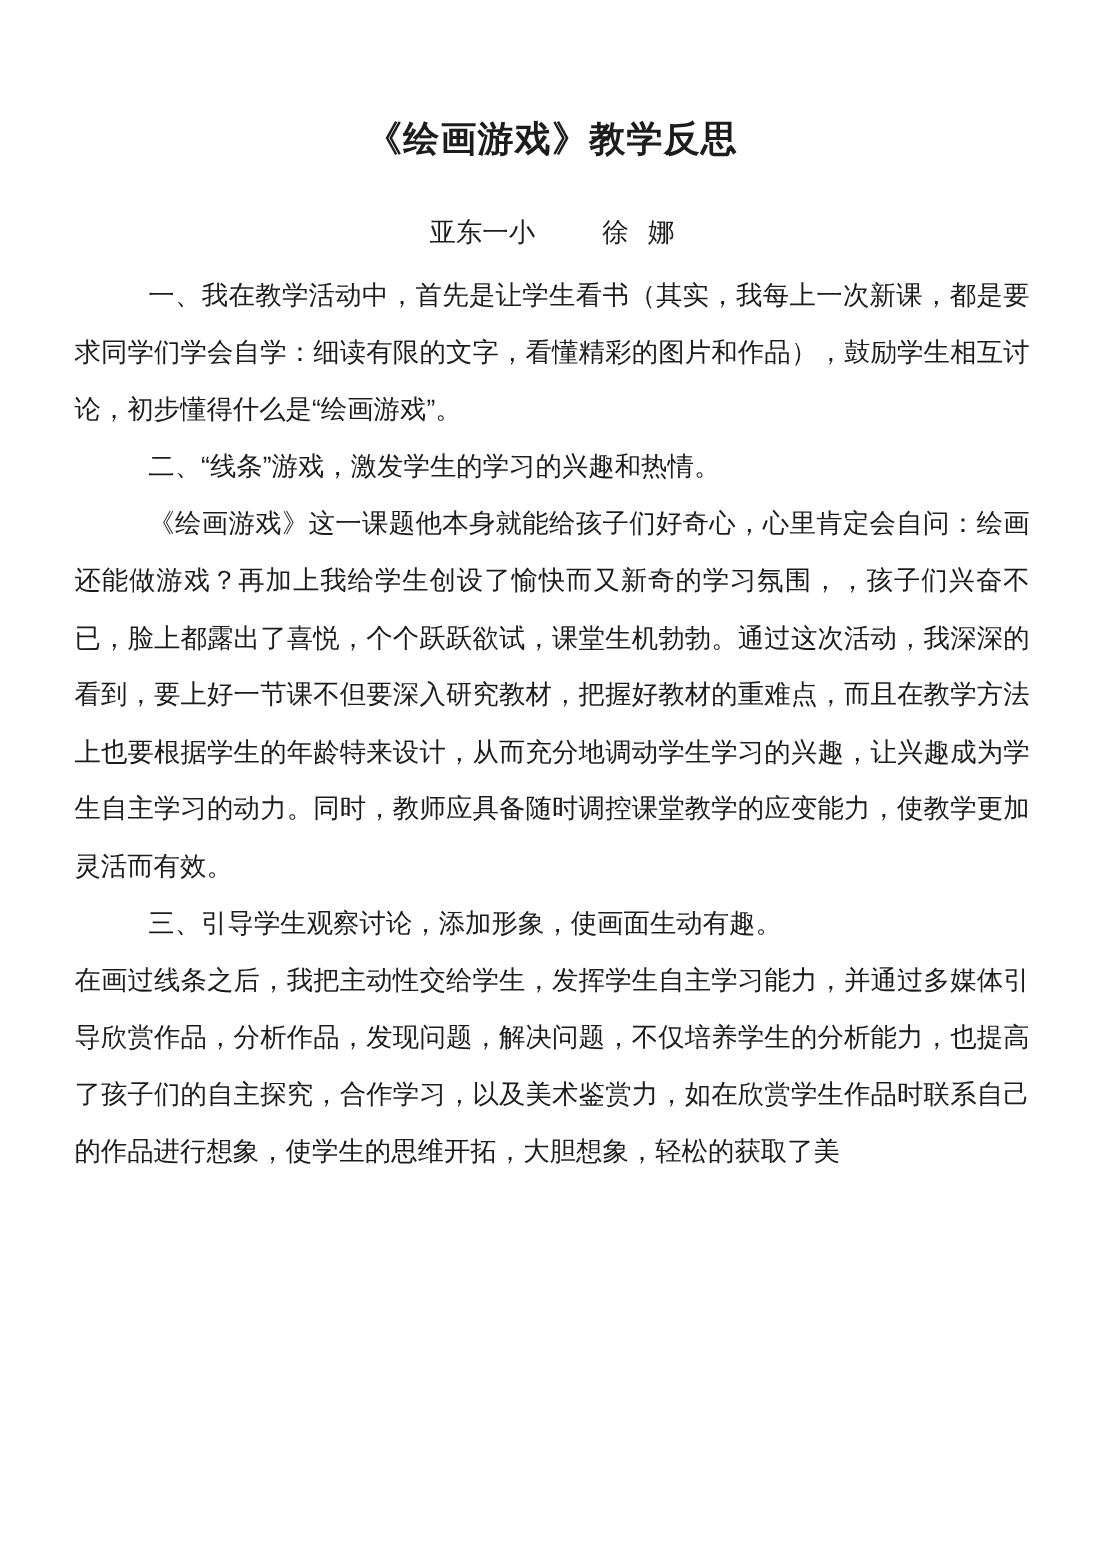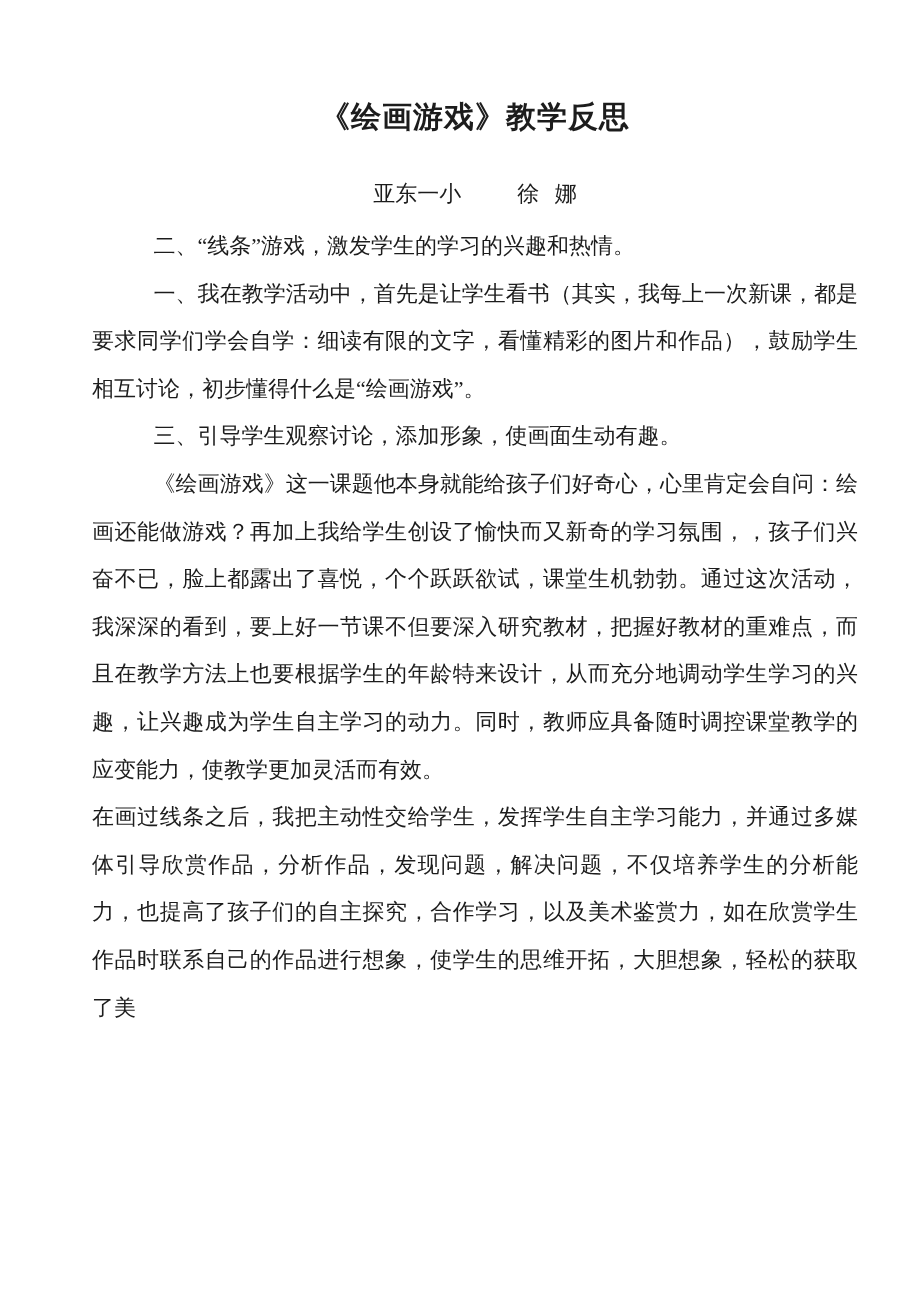--- a/index.html
+++ b/index.html
@@ -9,24 +9,24 @@
   }
   body {
     width: 920px;
     height: 1302px;
     overflow: hidden;
   }
   .page {
     box-sizing: border-box;
     width: 920px;
     height: 1302px;
-    padding: 96px 62px 0 92px;
+    padding: 96px 62px 0 62px;
     background: #ffffff;
     color: #1c1c1c;
-    font-family: Liberation Serif, serif;
+    font-family: Liberation Sans, sans-serif;
   }
   .doc-title {
     margin: 0;
     text-align: center;
     font-size: 30px;
     font-weight: 700;
     line-height: 42px;
     letter-spacing: 1px;
   }
   .byline {
@@ -63,19 +63,19 @@
 
 <div class="page">
   <h1 class="doc-title">《绘画游戏》教学反思</h1>
 
   <div class="byline">
     <span class="school">亚东一小</span>
     <span class="author">徐 娜</span>
   </div>
 
   <div class="body-text" id="paragraphs">
+      <p class="indent">一、我在教学活动中，首先是让学生看书（其实，我每上一次新课，都是要求同学们学会自学：细读有限的文字，看懂精彩的图片和作品），鼓励学生相互讨论，初步懂得什么是“绘画游戏”。</p>
       <p class="indent">二、“线条”游戏，激发学生的学习的兴趣和热情。</p>
-      <p class="indent">一、我在教学活动中，首先是让学生看书（其实，我每上一次新课，都是要求同学们学会自学：细读有限的文字，看懂精彩的图片和作品），鼓励学生相互讨论，初步懂得什么是“绘画游戏”。</p>
+      <p class="indent">《绘画游戏》这一课题他本身就能给孩子们好奇心，心里肯定会自问：绘画还能做游戏？再加上我给学生创设了愉快而又新奇的学习氛围，，孩子们兴奋不已，脸上都露出了喜悦，个个跃跃欲试，课堂生机勃勃。通过这次活动，我深深的看到，要上好一节课不但要深入研究教材，把握好教材的重难点，而且在教学方法上也要根据学生的年龄特来设计，从而充分地调动学生学习的兴趣，让兴趣成为学生自主学习的动力。同时，教师应具备随时调控课堂教学的应变能力，使教学更加灵活而有效。</p>
       <p class="indent">三、引导学生观察讨论，添加形象，使画面生动有趣。</p>
-      <p class="indent">《绘画游戏》这一课题他本身就能给孩子们好奇心，心里肯定会自问：绘画还能做游戏？再加上我给学生创设了愉快而又新奇的学习氛围，，孩子们兴奋不已，脸上都露出了喜悦，个个跃跃欲试，课堂生机勃勃。通过这次活动，我深深的看到，要上好一节课不但要深入研究教材，把握好教材的重难点，而且在教学方法上也要根据学生的年龄特来设计，从而充分地调动学生学习的兴趣，让兴趣成为学生自主学习的动力。同时，教师应具备随时调控课堂教学的应变能力，使教学更加灵活而有效。</p>
       <p class="">在画过线条之后，我把主动性交给学生，发挥学生自主学习能力，并通过多媒体引导欣赏作品，分析作品，发现问题，解决问题，不仅培养学生的分析能力，也提高了孩子们的自主探究，合作学习，以及美术鉴赏力，如在欣赏学生作品时联系自己的作品进行想象，使学生的思维开拓，大胆想象，轻松的获取了美</p>
     </div>
 </div>
 
 </body></html>

